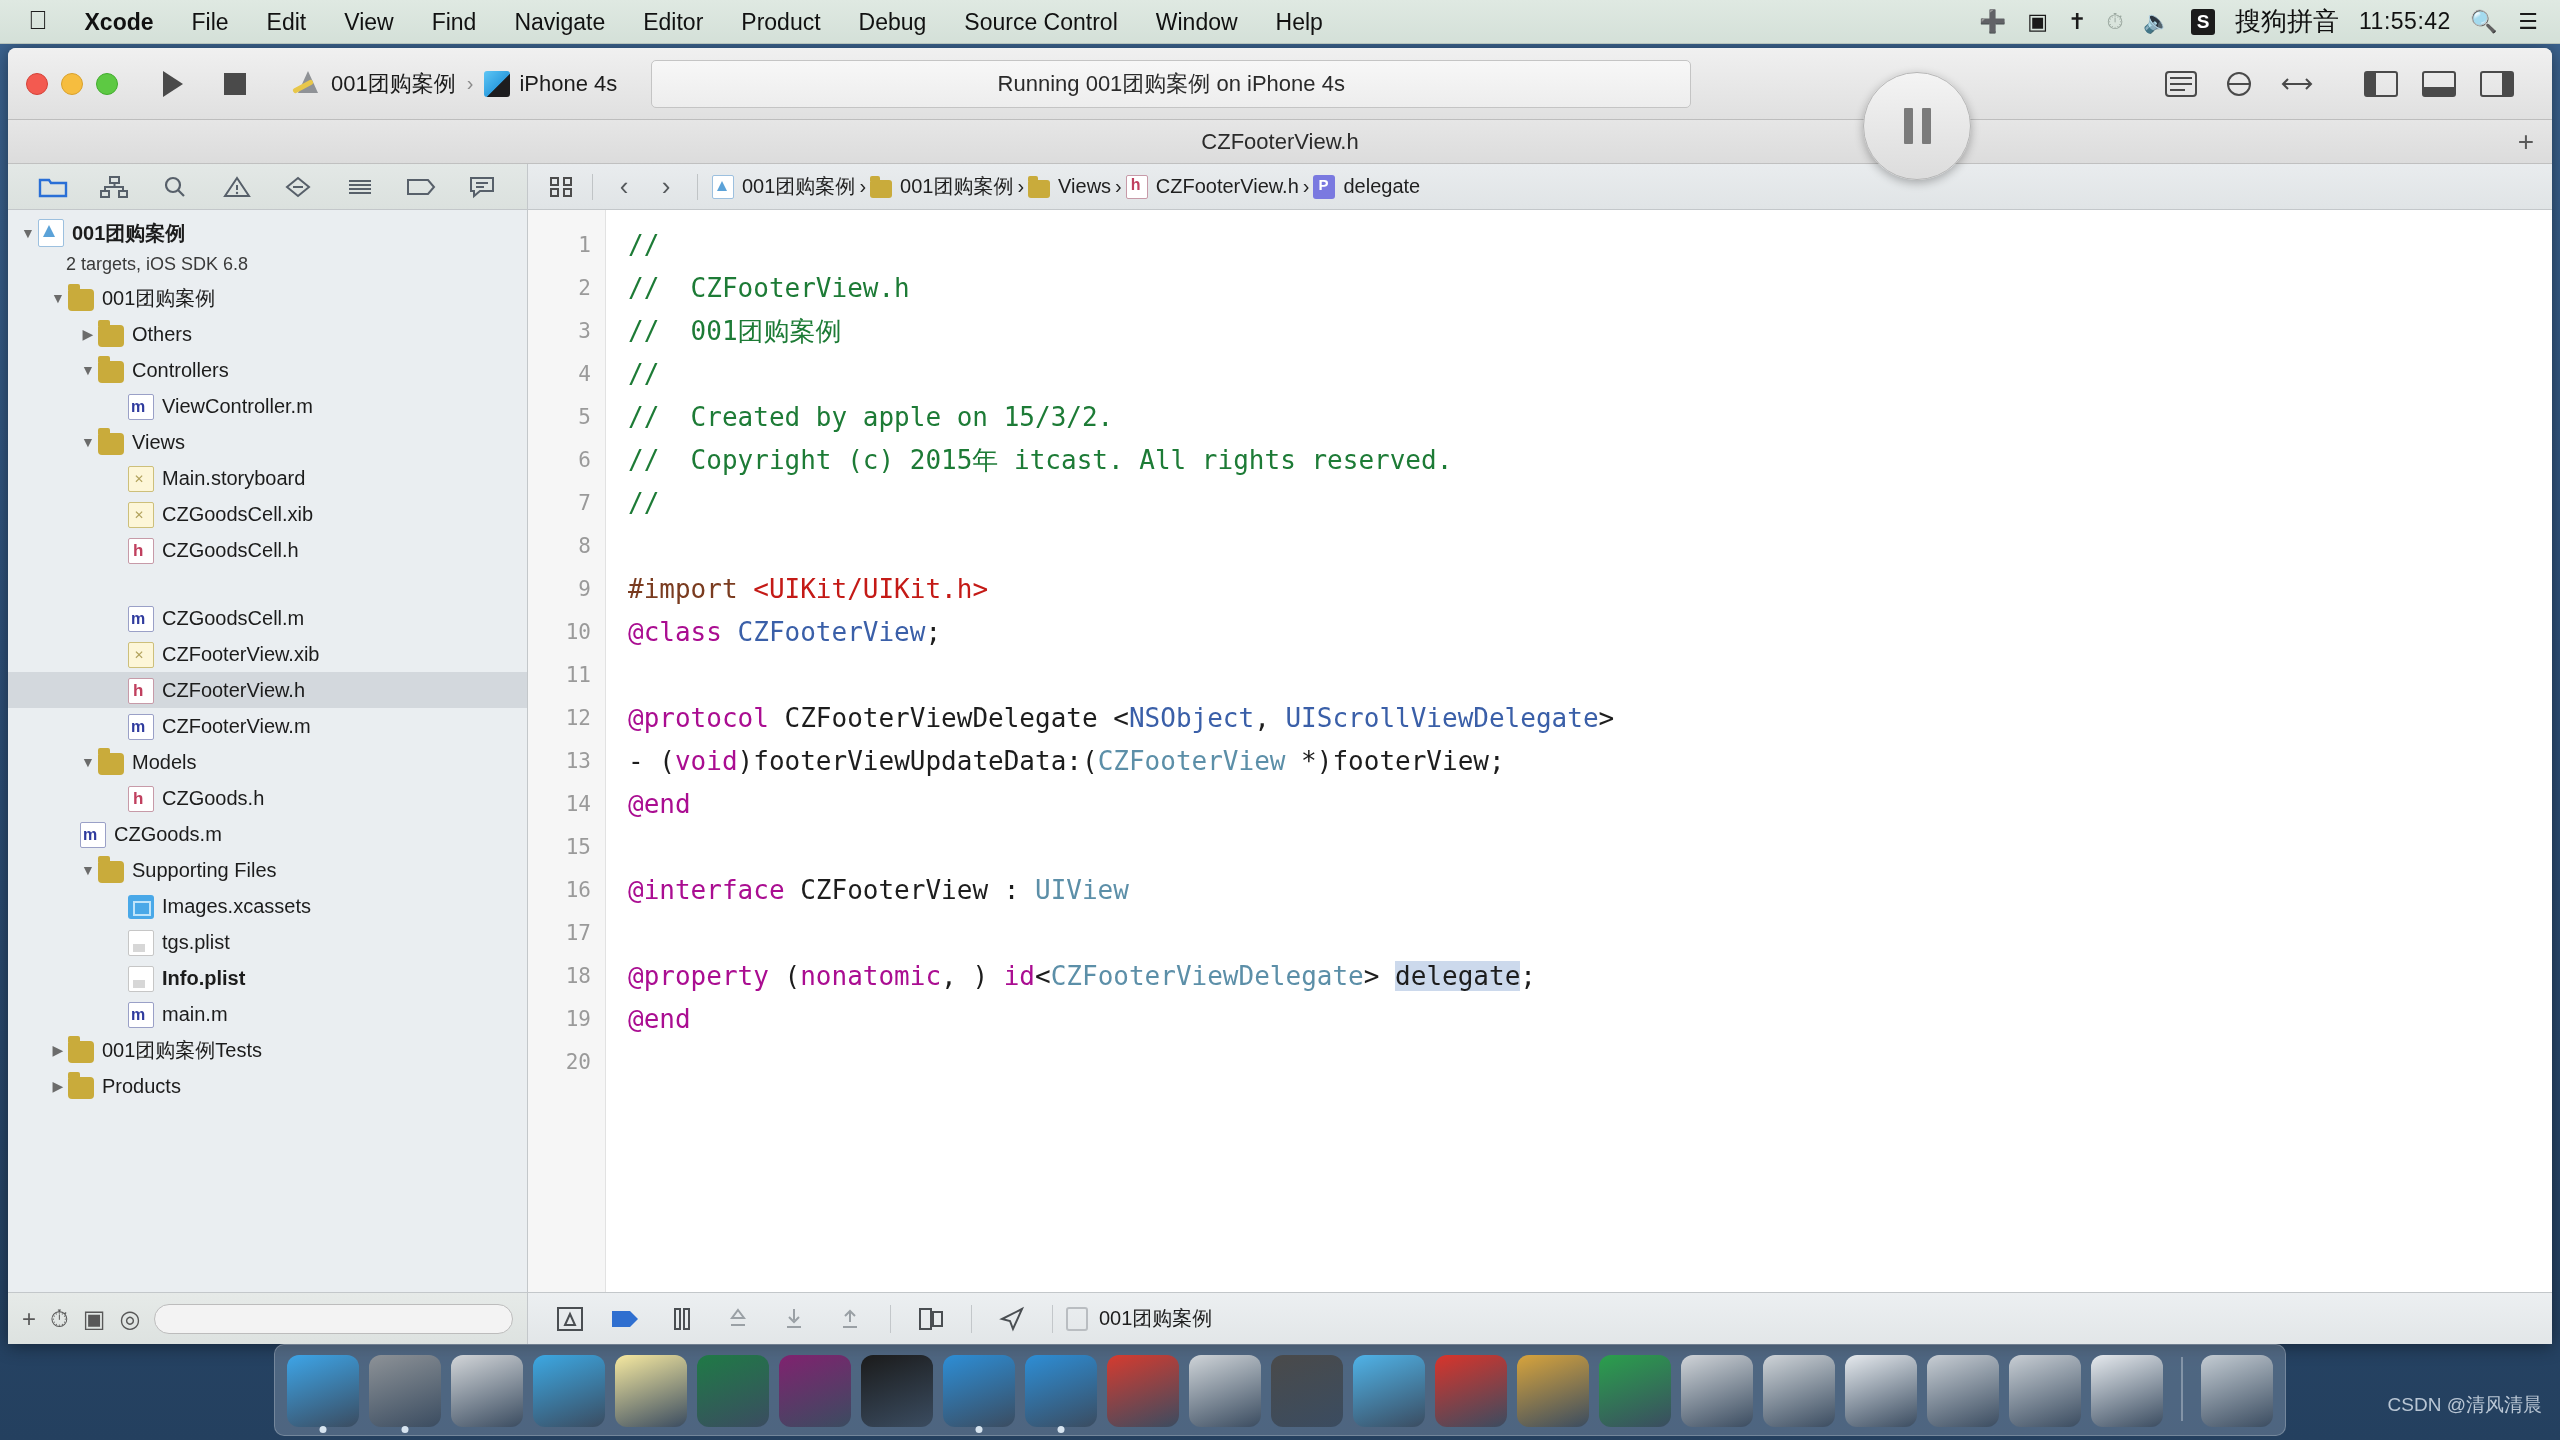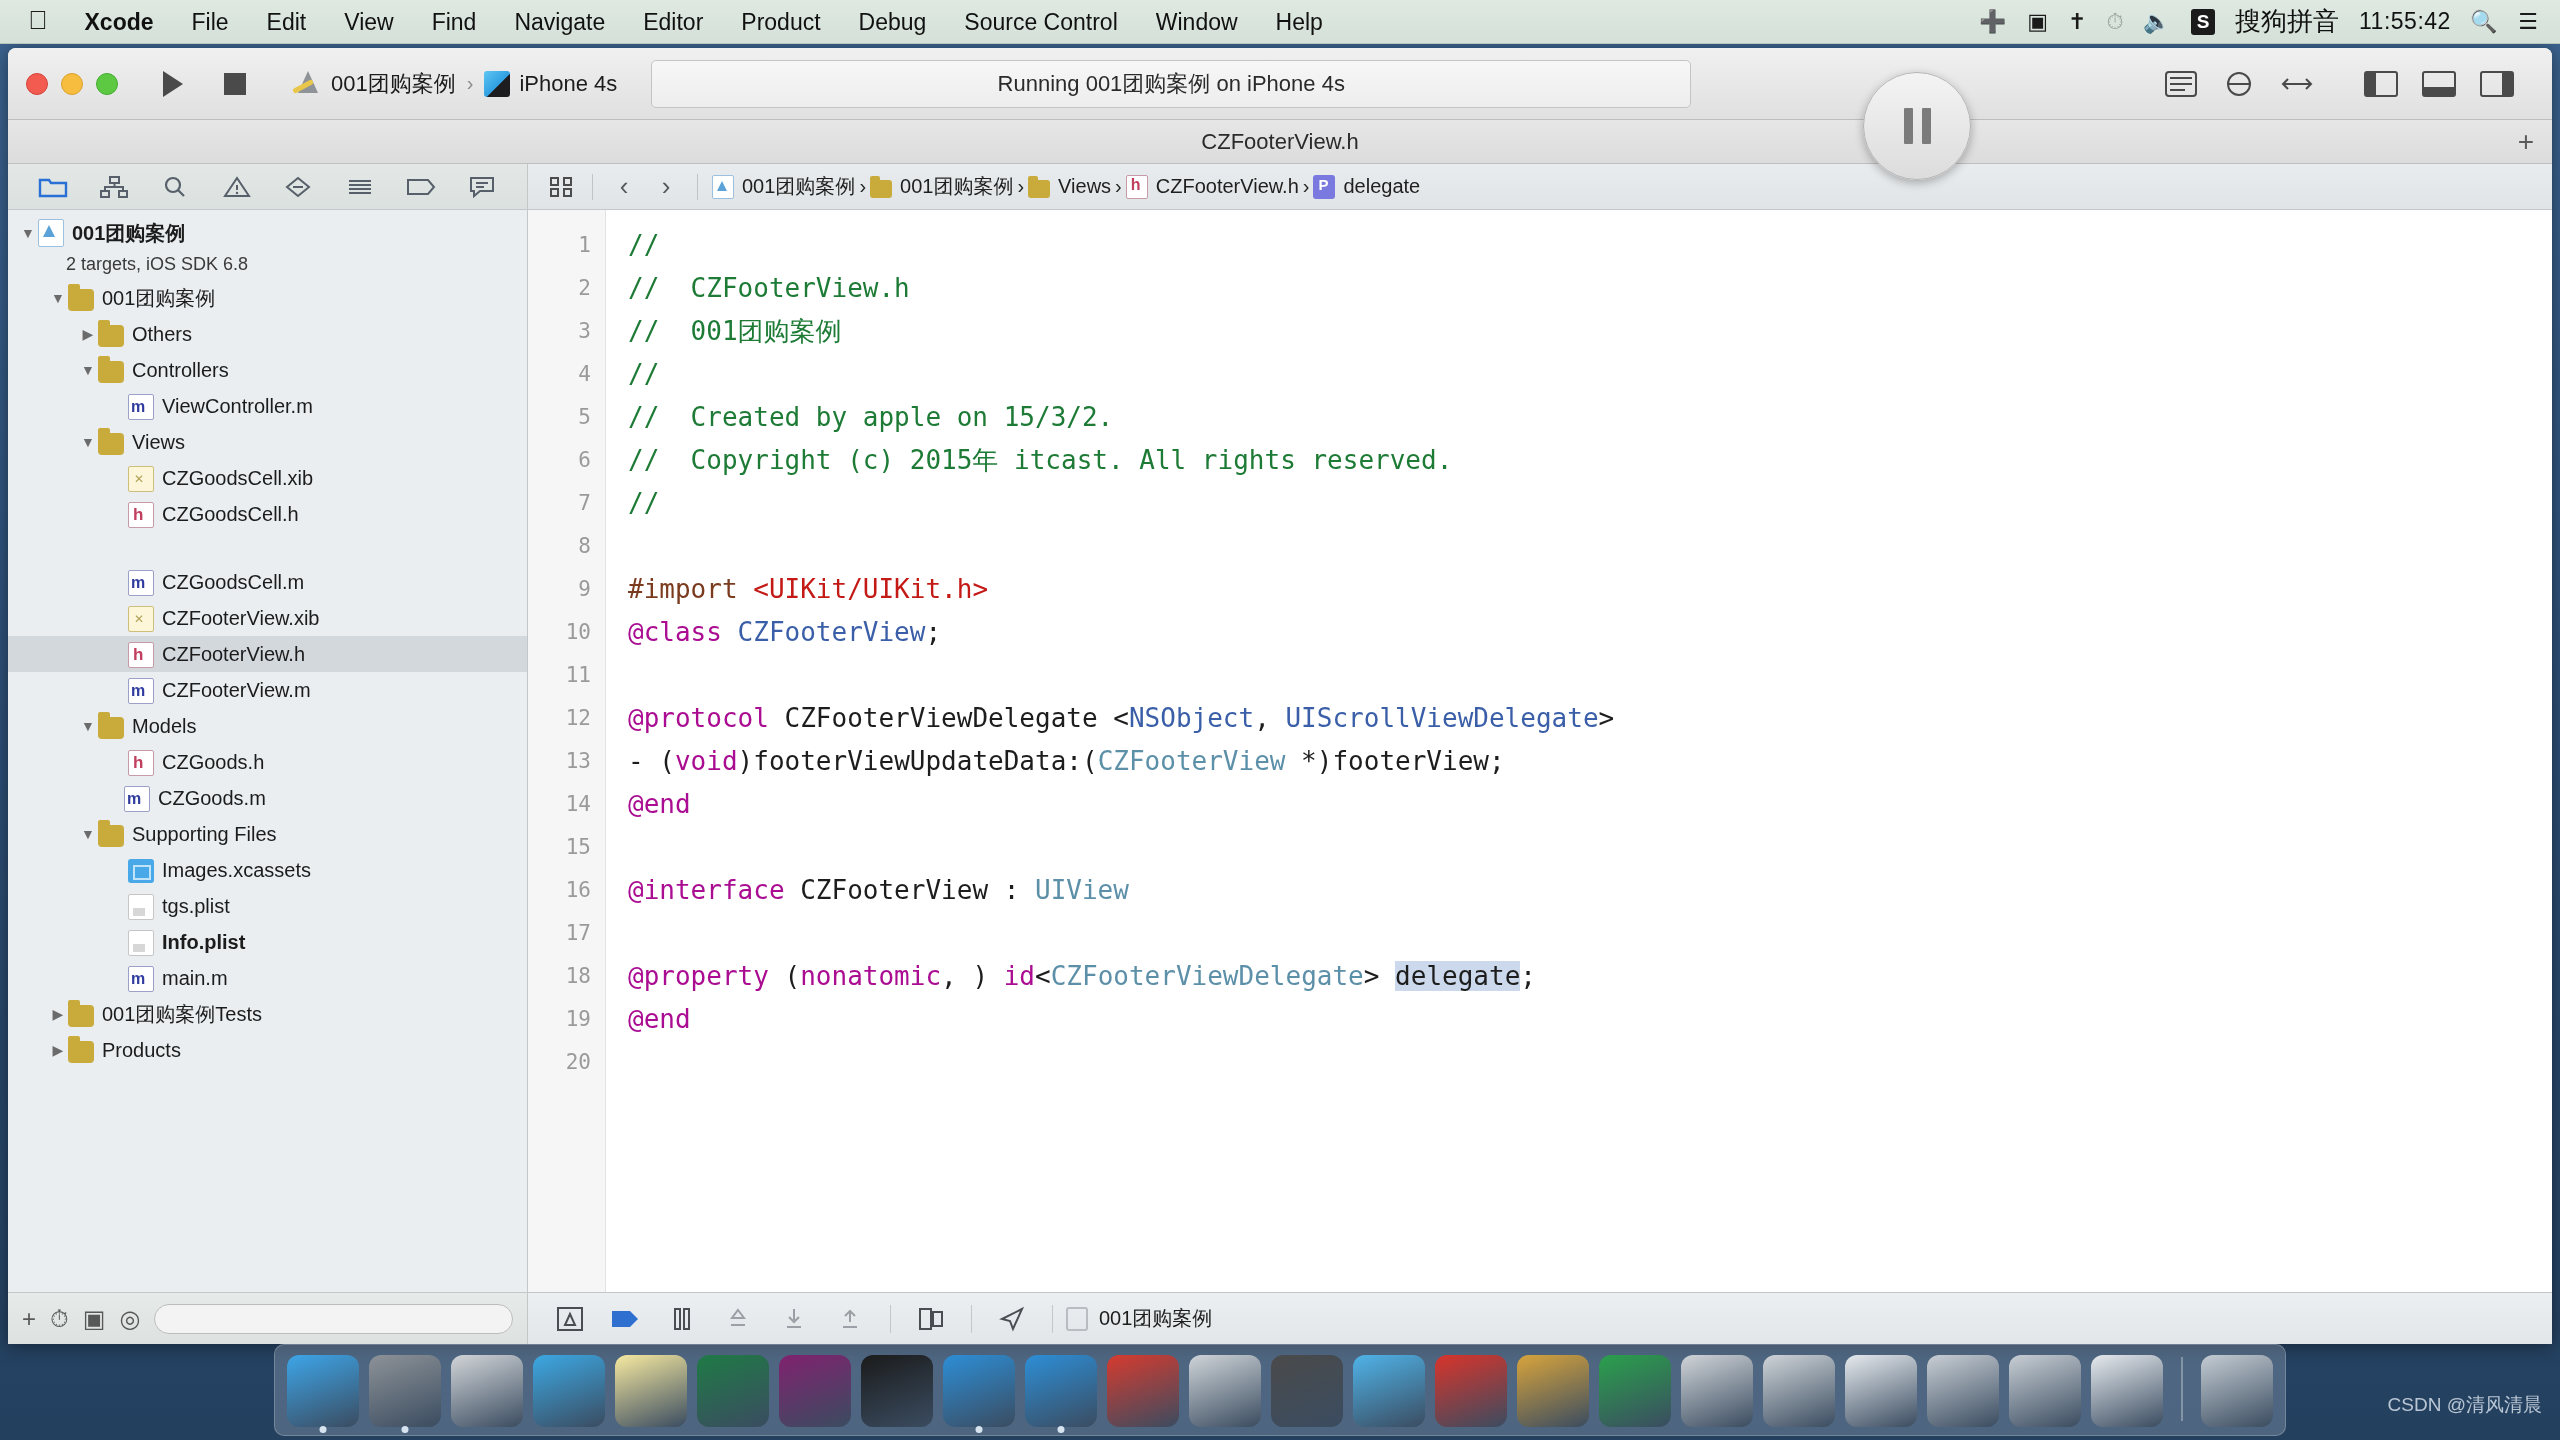--- a/index.html
+++ b/index.html
@@ -518,20 +518,25 @@
               <span class="lbl">ViewController.m</span>
             </div>
             <div class="row" style="padding-left: 70px;">
               <span class="tw">▼</span>
               <span class="ico folder"></span>
               <span class="lbl">Views</span>
             </div>
             <div class="row" style="padding-left: 100px;">
               <span class="tw"></span>
               <span class="ico xib"></span>
+              <span class="lbl">Main.storyboard</span>
+            </div>
+            <div class="row" style="padding-left: 100px;">
+              <span class="tw"></span>
+              <span class="ico xib"></span>
               <span class="lbl">CZGoodsCell.xib</span>
             </div>
             <div class="row" style="padding-left: 100px;">
               <span class="tw"></span>
               <span class="ico h-file"></span>
               <span class="lbl">CZGoodsCell.h</span>
             </div>
             <div class="row" style="padding-left: 100px; margin-top: 32px;">
               <span class="tw"></span>
               <span class="ico m-file"></span>
@@ -555,21 +560,21 @@
             <div class="row" style="padding-left: 70px;">
               <span class="tw">▼</span>
               <span class="ico folder"></span>
               <span class="lbl">Models</span>
             </div>
             <div class="row" style="padding-left: 100px;">
               <span class="tw"></span>
               <span class="ico h-file"></span>
               <span class="lbl">CZGoods.h</span>
             </div>
-            <div class="row" style="padding-left: 96px; align-items: center;">
+            <div class="row" style="padding-left: 52px; align-items: center;">
               <span class="tw"></span>
               <span class="ico m-file"></span>
               <span class="lbl">CZGoods.m</span>
             </div>
             <div class="row" style="padding-left: 70px;">
               <span class="tw">▼</span>
               <span class="ico folder"></span>
               <span class="lbl">Supporting Files</span>
             </div>
             <div class="row" style="padding-left: 100px;">

